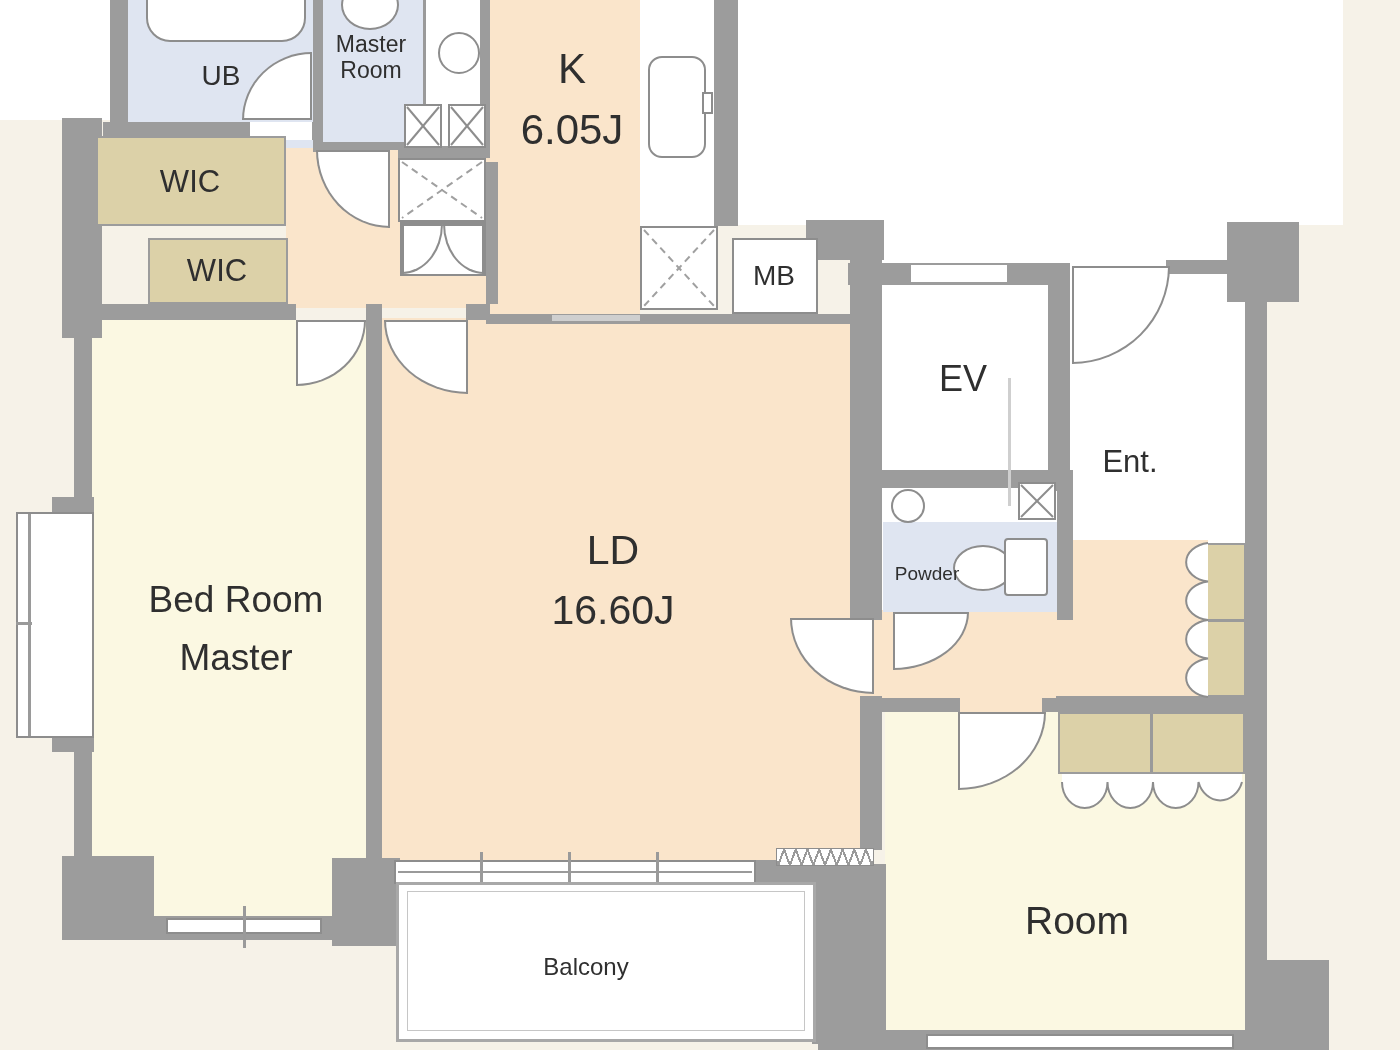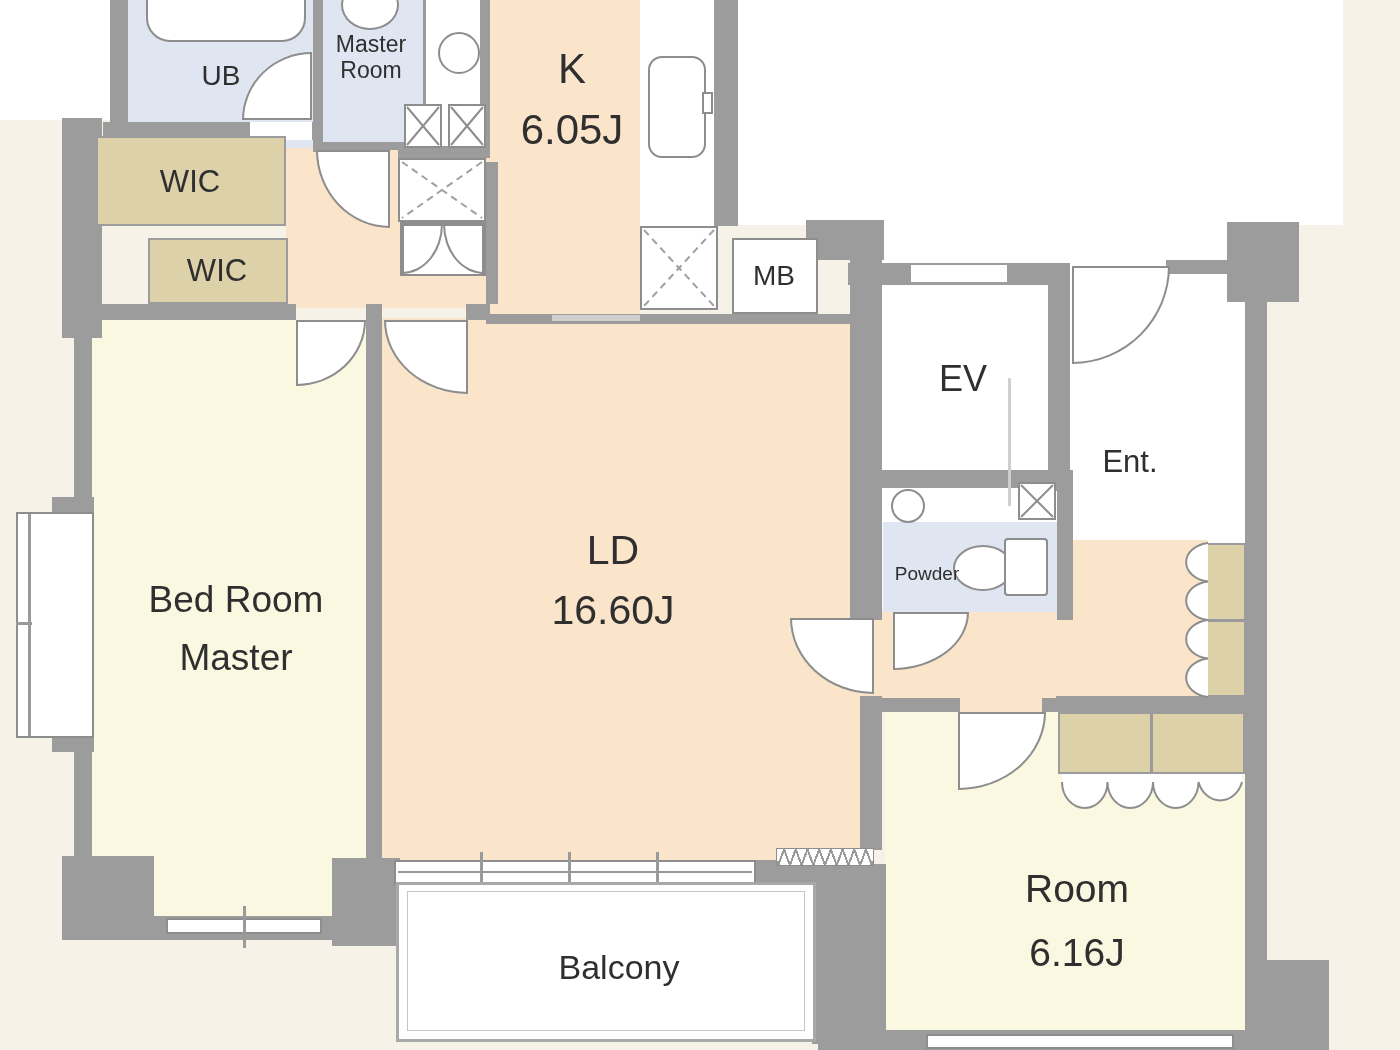--- a/index.html
+++ b/index.html
@@ -219,19 +219,18 @@
   <div class="lbl" style="left:236px;top:629px;font-size:37px;line-height:1.57">
     <span>Bed Room</span>
     <span>Master</span>
   </div>
   <div class="lbl" style="left:613px;top:581px;font-size:41px;line-height:1.46">
     <span>LD</span>
     <span>16.60J</span>
   </div>
   <div class="lbl" style="left:1077px;top:921px;font-size:39px;line-height:1.64">
     <span>Room</span>
-    <span>6.16J</span>
-  </div>
-  <div class="lbl" style="left:619px;top:967px;font-size:34px">
+  </div>
+  <div class="lbl" style="left:586px;top:967px;font-size:24px">
       <span>Balcony</span>
     </div>
 
 </div>
 
 </body></html>

